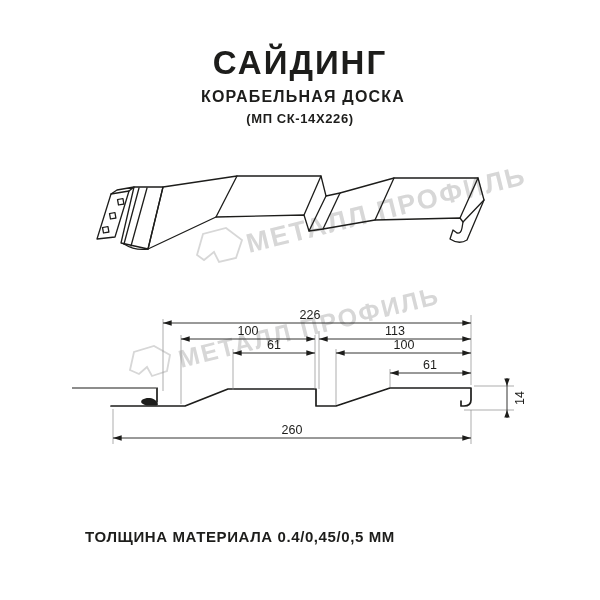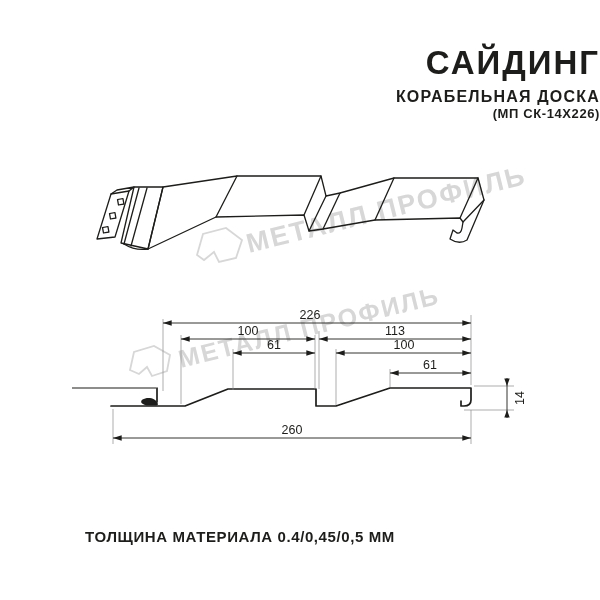--- a/index.html
+++ b/index.html
@@ -1,21 +1,21 @@
 <!DOCTYPE html>
 <html><head>
 <meta charset="utf-8">
 <style>
   html,body{margin:0;padding:0;background:#ffffff;}
   .page{position:relative;width:600px;height:600px;background:#fff;overflow:hidden;
         font-family:"Liberation Sans",sans-serif;color:#1d1d1b;}
-  .header{position:absolute;top:46px;left:0;width:600px;text-align:right;}
+  .header{position:absolute;top:46px;left:0;width:600px;text-align:center;}
   .title{font-size:33px;font-weight:800;letter-spacing:2px;line-height:1.05;margin:0;color:#1d1d1b;}
   .subtitle{font-size:16px;font-weight:700;letter-spacing:1.2px;margin-top:7px;color:#1d1d1b;margin-left:6px;}
-  .code{font-size:13px;font-weight:700;letter-spacing:0.6px;color:#1d1d1b;}
+  .code{font-size:13px;font-weight:700;letter-spacing:0.6px;margin-top:5px;color:#1d1d1b;}
   svg.drawing{position:absolute;left:0;top:0;width:600px;height:600px;}
   .footer{position:absolute;top:528px;left:0;width:480px;text-align:center;
           font-size:15px;font-weight:700;letter-spacing:0.6px;color:#1d1d1b;}
   .outline{fill:none;stroke:#1d1d1b;stroke-width:1.3;stroke-linejoin:round;stroke-linecap:round;}
   .profile{fill:none;stroke:#1d1d1b;stroke-width:1.7;stroke-linejoin:round;stroke-linecap:round;}
   .ctx{fill:none;stroke:#1d1d1b;stroke-width:1.1;}
   .ext{stroke:#8a8a8a;stroke-width:0.7;fill:none;}
   .dimline{stroke:#1d1d1b;stroke-width:0.9;fill:none;}
   .dim{font-size:12.5px;fill:#1d1d1b;text-anchor:middle;font-family:"Liberation Sans",sans-serif;}
   .wm-text{font-weight:700;letter-spacing:2px;font-family:"Liberation Sans",sans-serif;}

